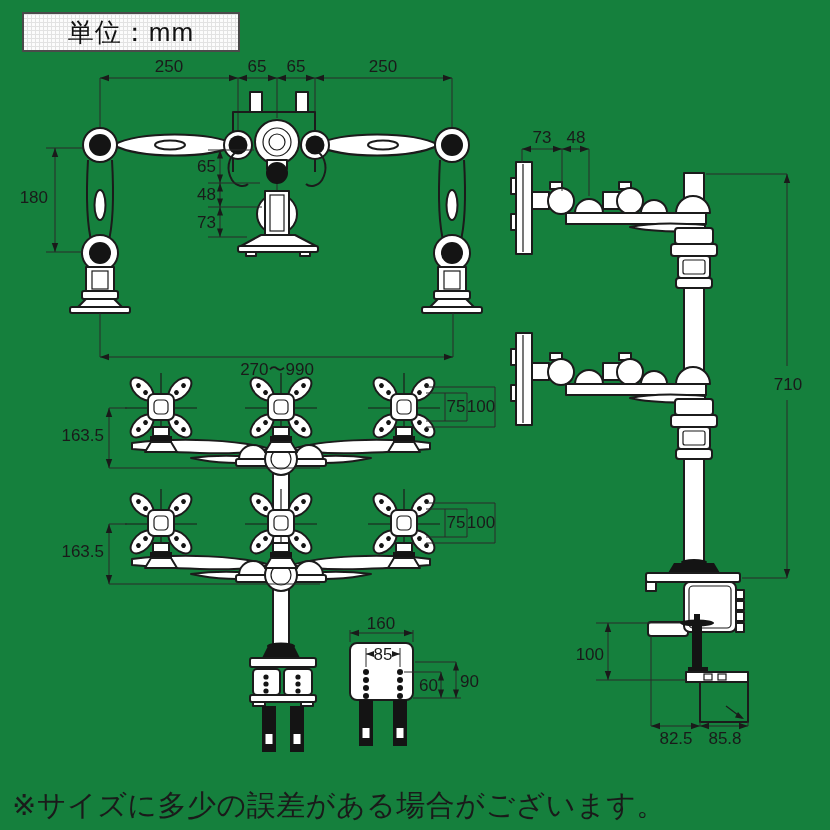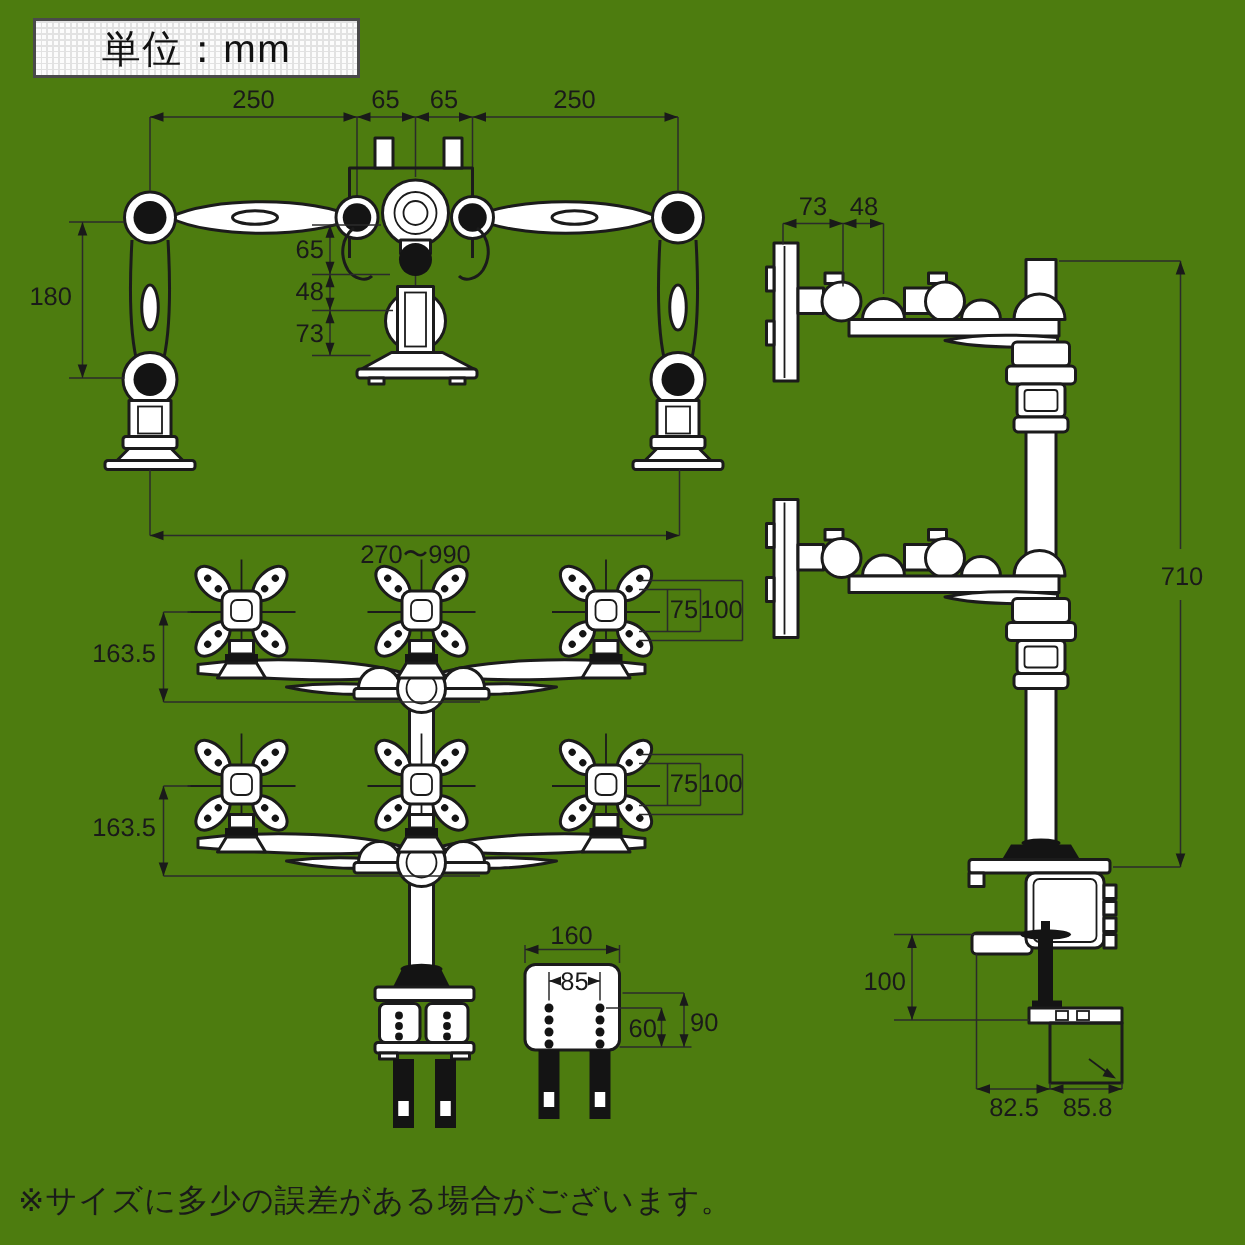--- a/index.html
+++ b/index.html
@@ -1,24 +1,24 @@
 <!DOCTYPE html>
 <html><head>
 <meta charset="utf-8">
 <style>
   html,body{margin:0;padding:0;background:#fff;width:830px;height:830px;overflow:hidden;
             font-family:"Liberation Sans","DejaVu Sans",sans-serif;}
-  .stage{position:relative;width:830px;height:830px;background:#4d7c0f;}
+  .stage{position:relative;width:830px;height:830px;background:#15803d;}
   .unit-box{position:absolute;left:22px;top:12px;width:214px;height:36px;border:2px solid #4a4a4a;
             display:flex;align-items:center;justify-content:center;
             background:
               repeating-linear-gradient(0deg,rgba(0,0,0,0) 0 3px,#e2e2e2 3px 4px),
               repeating-linear-gradient(90deg,#fcfcfc 0 3px,#e2e2e2 3px 4px);}
   .unit-box span{font-size:26px;color:#111;letter-spacing:1px;}
-  .footnote{position:absolute;left:12px;top:786px;font-size:21px;color:#1a1a1a;letter-spacing:.5px;}
+  .footnote{position:absolute;left:12px;top:786px;font-size:29px;color:#1a1a1a;letter-spacing:.5px;}
   svg{position:absolute;left:0;top:0;}
   .shape{fill:#fff;stroke:#1b1b1b;stroke-width:2;stroke-linejoin:round;}
   .outline{fill:none;stroke:#1b1b1b;stroke-width:2;stroke-linejoin:round;}
   .thinshape{fill:none;stroke:#1b1b1b;stroke-width:1.2;}
   .thin{stroke:#1b1b1b;stroke-width:1.2;fill:none;}
   .dark{fill:#141414;stroke:none;}
   .dim{stroke:#2b2b2b;stroke-width:1;fill:none;}
   .arw{fill:#1a1a1a;stroke:none;}
   .dimtxt{font-family:"Liberation Sans","DejaVu Sans",sans-serif;font-size:17px;fill:#1a1a1a;}
 </style>

